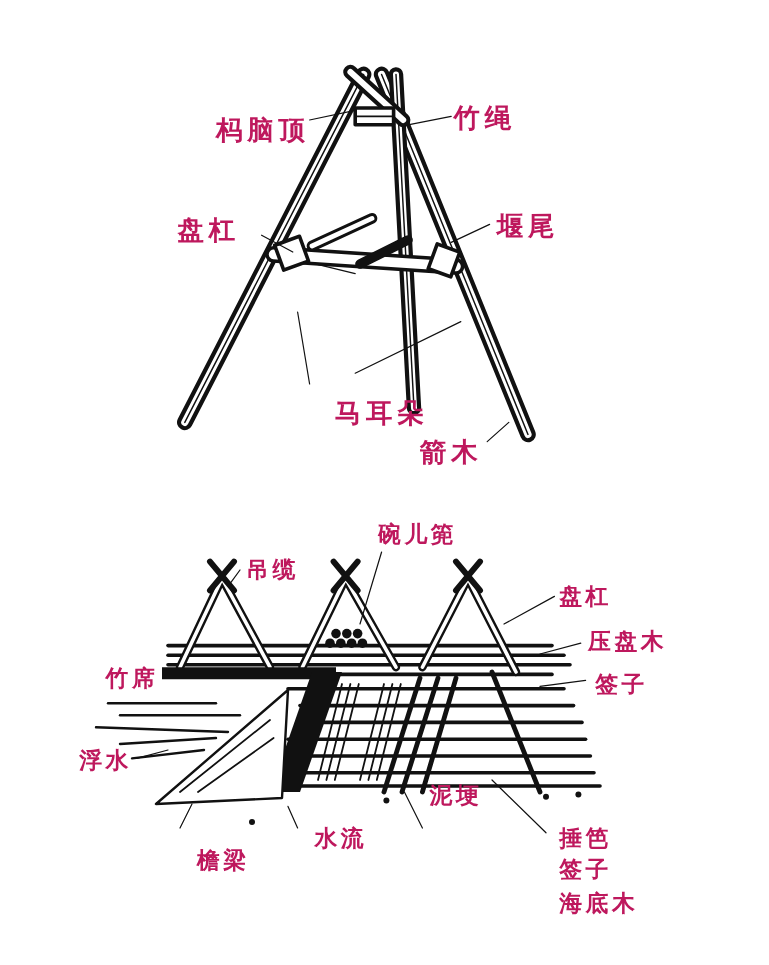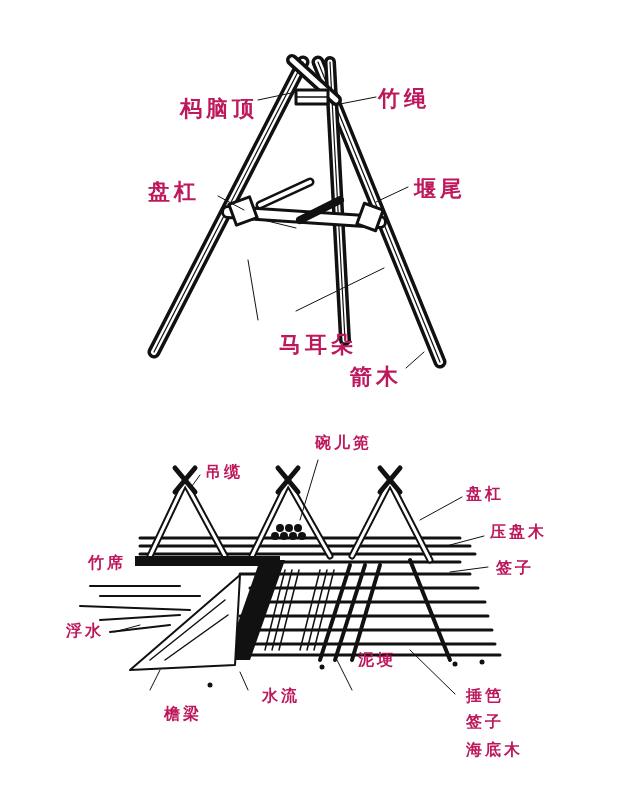--- a/index.html
+++ b/index.html
@@ -2,21 +2,21 @@
 <html><head>
 <meta charset="utf-8">
 <style>
   html, body { margin: 0; padding: 0; background: #ffffff; }
   body { width: 641px; height: 804px; position: relative; overflow: hidden;
          font-family: "DejaVu Sans", sans-serif; }
   svg { position: absolute; left: 0; top: 0; }
   .lbl { position: absolute; font-family: "DejaVu Sans", sans-serif; font-weight: bold;
          color: #be185d; white-space: nowrap; letter-spacing: 4px; }
   .big { font-size: 22px; }
-  .sm  { font-size: 16px; letter-spacing: 3px; }
+  .sm  { font-size: 19px; letter-spacing: 3px; }
 </style>
 </head>
 <body>
 
 <svg width="641" height="804" viewBox="0 0 641 804">
   <g stroke="#111" fill="none" stroke-linecap="round" stroke-linejoin="round">
 
     <g>
 
       <path d="M303 62 L154 352" stroke-width="13"></path>

